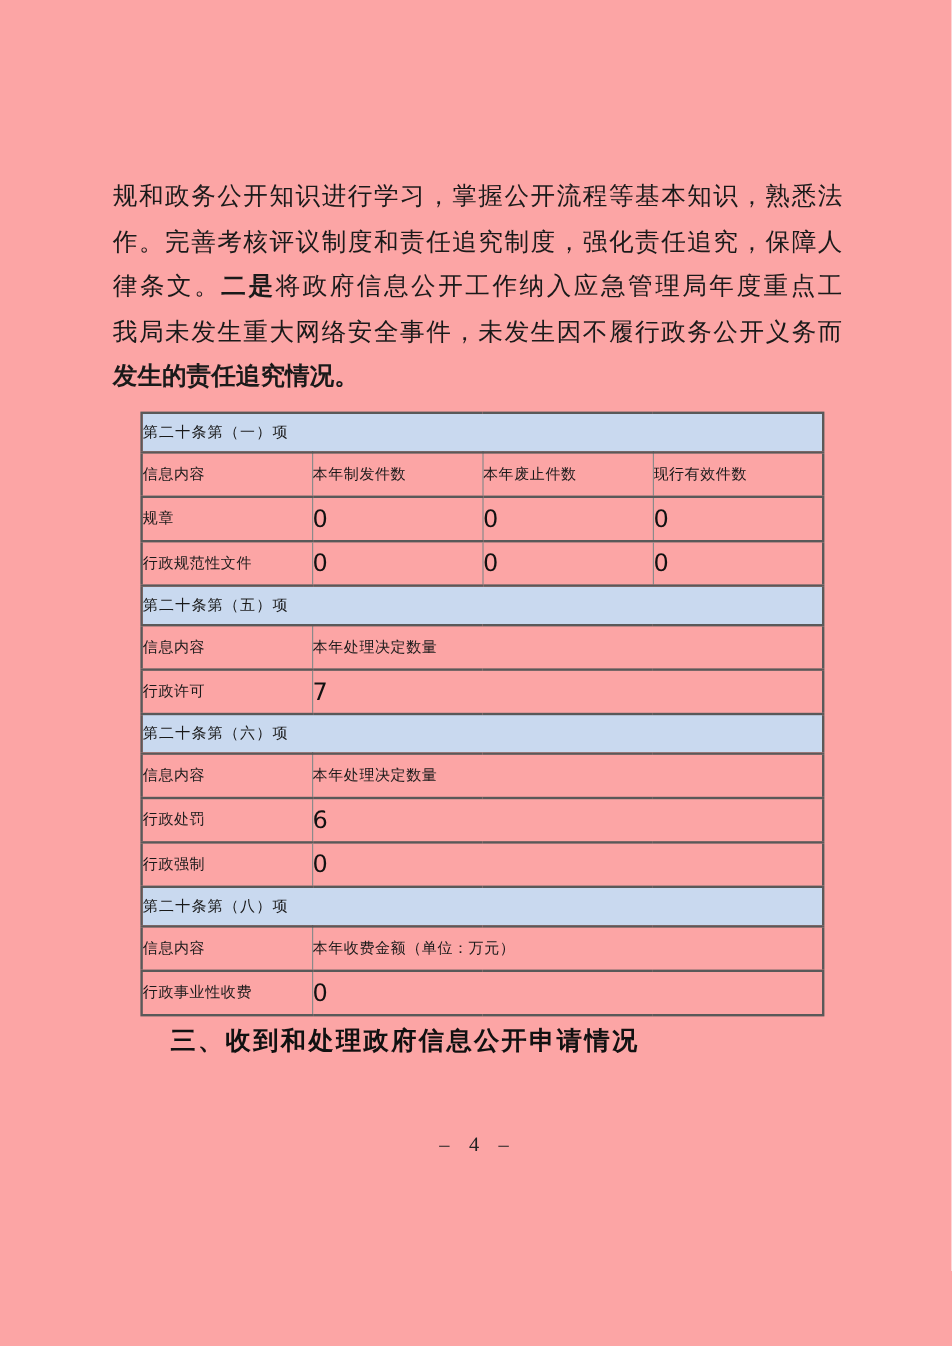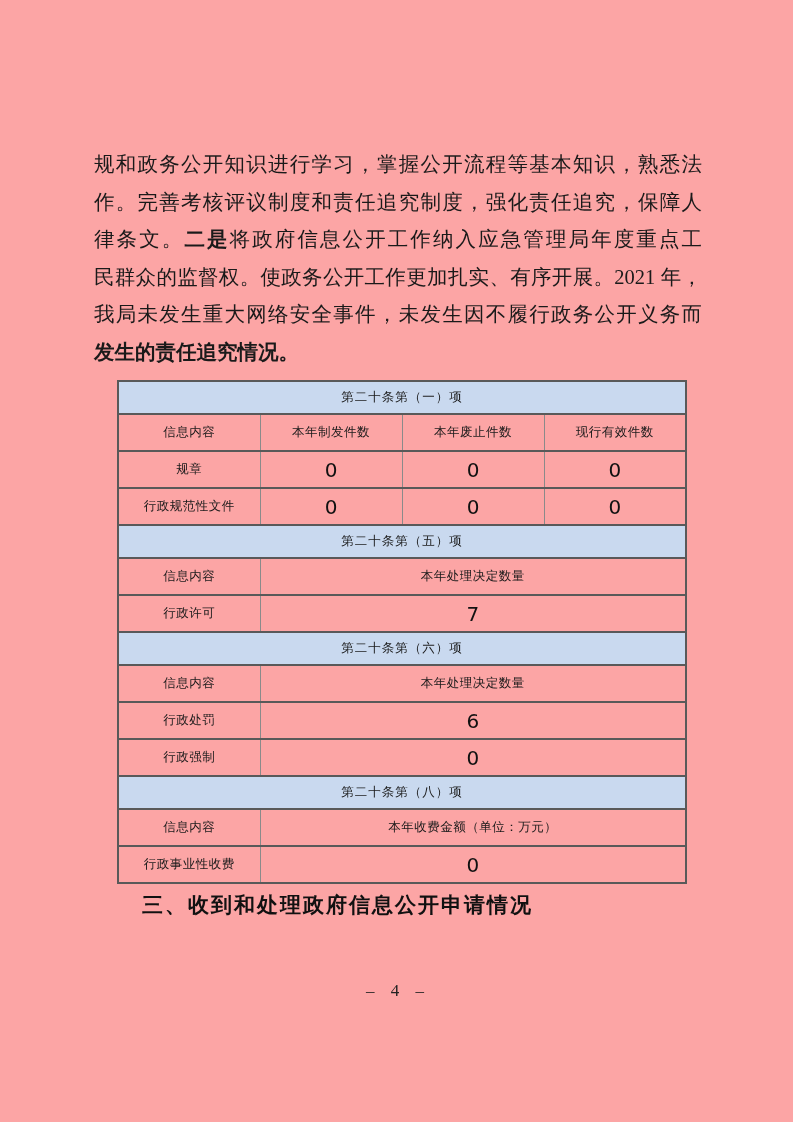--- a/index.html
+++ b/index.html
@@ -58,21 +58,20 @@
     margin-left: 23px;
     margin-top: 9px;
     border: 2px solid var(--border-dark);
   }
   table.disclosure col { width: 25%; }
   table.disclosure td {
     border-left: 1px solid var(--border-light);
     border-right: 1px solid var(--border-light);
     border-top: 2px solid var(--border-dark);
     border-bottom: 2px solid var(--border-dark);
-    text-align: center;
     vertical-align: middle;
     padding: 0;
     overflow: hidden;
   }
   tr.banner td {
     background: var(--banner-bg);
     height: 33px;
     font-size: 12.5px;
     letter-spacing: 1px;
   }
@@ -98,21 +97,20 @@
 </style>
 </head>
 <body>
 
 <div class="page">
 
   <div class="body-text">
     <p class="line">规和政务公开知识进行学习，掌握公开流程等基本知识，熟悉法</p>
     <p class="line">作。完善考核评议制度和责任追究制度，强化责任追究，保障人</p>
     <p class="line"><span>律条文。</span><span class="bold">二是</span><span>将政府信息公开工作纳入应急管理局年度重点工</span></p>
-    <p class="line">民群众的监督权。使政务公开工作更加扎实、有序开展。2021 年，</p>
     <p class="line">我局未发生重大网络安全事件，未发生因不履行政务公开义务而</p>
     <p class="line last">发生的责任追究情况。</p>
   </div>
 
 
   <table class="disclosure">
     <colgroup>
         <col>
         <col>
         <col>

